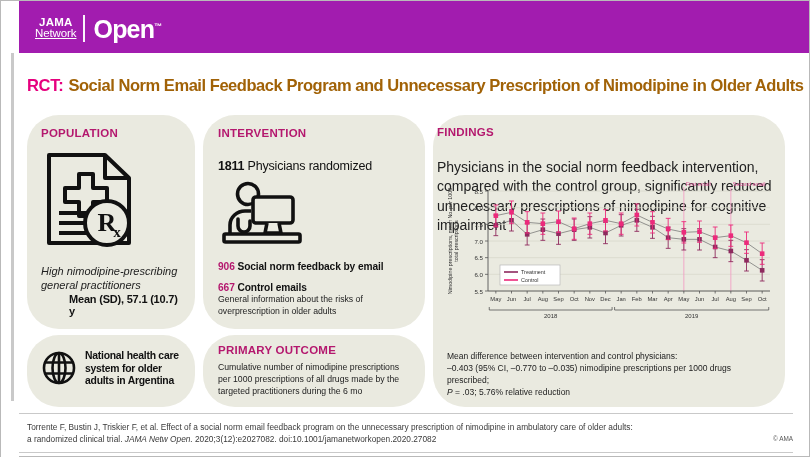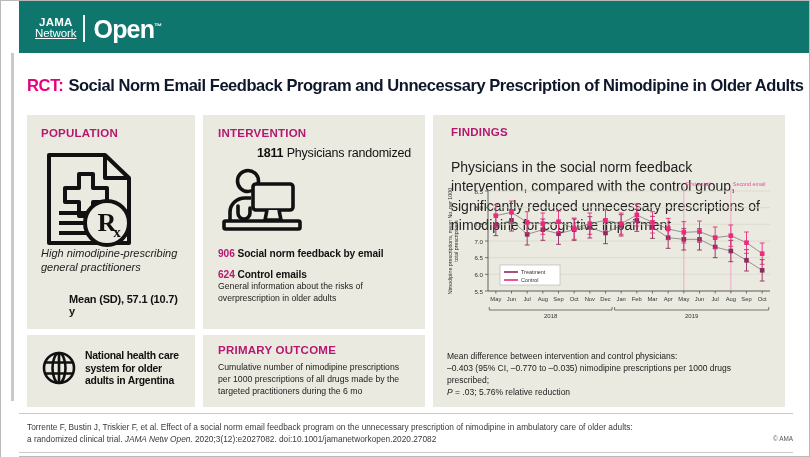--- a/index.html
+++ b/index.html
@@ -12,21 +12,21 @@
   #page {
     position: relative;
     width: 810px; height: 457px;
     background: #ffffff;
     border: 1px solid #b9b9b9;
   }
 
   
   .masthead {
     position: absolute; left: 18px; top: 0; right: 0; height: 52px;
-    background: #0f766e;
+    background: #a21caf;
   }
   .logo-wrap {
     position: absolute; left: 16px; top: 12px;
     display: flex; align-items: center; height: 30px;
   }
   .logo-jama {
     display: flex; flex-direction: column; align-items: center;
     line-height: 1.0; color: #ffffff;
     padding-right: 7px;
   }
@@ -49,63 +49,63 @@
     position: absolute; left: 10px; top: 52px; width: 3px; height: 348px;
     background: #c9c9c9;
   }
 
   
   .title-row {
     position: absolute; left: 26px; top: 66px; right: 14px; height: 28px;
     display: flex; align-items: flex-end; white-space: nowrap;
   }
   .title-rct { color: #e6007e; font-size: 16.5px; font-weight: bold; letter-spacing: -.3px;}
-  .title-main { color: #0f172a; font-size: 16.5px; font-weight: bold; letter-spacing: -.45px; margin-left: 5px;}
-
-  
-  .panel { position: absolute; background: #eaeae0; }
+  .title-main { color: #a16207; font-size: 16.5px; font-weight: bold; letter-spacing: -.45px; margin-left: 5px;}
+
+  
+  .panel { position: absolute; background: #eaeae0; border-radius: 32px; }
   .panel-h {
     color: #b4186e; font-size: 11.5px; font-weight: bold;
     letter-spacing: .25px;
   }
   .stat-num { font-weight: bold; color: #111; }
 
   
   #p-population { left: 26px; top: 114px; width: 168px; height: 214px; }
   #p-population .inner { padding: 12px 13px 0 14px; }
   .pop-sub { font-size: 12.5px; font-weight: bold; color: #111; margin-top: 7px; letter-spacing: -.2px;}
   .pop-icon { margin: 12px 0 0 4px; }
   .pop-foot { position: absolute; left: 14px; bottom: 12px; right: 10px; }
   .pop-foot .t1 { font-size: 11px; color: #222; line-height: 1.33; font-style: italic; }
-  .pop-foot .t2 { font-size: 11px; font-weight: bold; color: #111; margin-top: 18px; letter-spacing: -.2px; padding-left: 28px;}
+  .pop-foot .t2 { font-size: 11px; font-weight: bold; color: #111; margin-top: 0; letter-spacing: -.2px; padding-left: 28px;}
 
   
   #p-intervention { left: 202px; top: 114px; width: 222px; height: 214px; }
   #p-intervention .inner { padding: 12px 14px 0 15px; }
-  .int-sub { font-size: 12.5px; color: #111; margin-top: 7px; letter-spacing: -.2px; text-align: right;}
+  .int-sub { font-size: 12.5px; color: #111; margin-top: 20px; letter-spacing: -.2px;}
   .int-icon { margin: 8px 0 0 2px; }
   .arm { margin-top: 10px; }
   .arm-title { font-size: 10.2px; font-weight: bold; color: #111; letter-spacing: -.1px;}
   .arm-title .n { color: #b4186e; }
   .arm-desc { font-size: 8.7px; color: #222; line-height: 1.34; margin-top: 1px; }
 
   
   #p-settings { left: 26px; top: 334px; width: 168px; height: 72px; }
   #p-settings .inner { padding: 9px 10px 0 14px; }
   .set-row { display: flex; align-items: flex-start; margin-top: 6px; }
   .set-text { font-size: 10.4px; font-weight: bold; color: #111; line-height: 1.22; margin-left: 8px; letter-spacing: -.25px;}
 
   
   #p-outcome { left: 202px; top: 334px; width: 222px; height: 72px; }
   #p-outcome .inner { padding: 9px 12px 0 15px; }
   .out-desc { font-size: 8.7px; color: #222; line-height: 1.36; margin-top: 6px; }
 
   
   #p-findings { left: 432px; top: 114px; width: 352px; height: 292px; }
-  #p-findings .inner { padding: 11px 13px 0 18px; }
+  #p-findings .inner { padding: 11px 13px 0 4px; }
   .find-desc { font-size: 14px; color: #222; line-height: 1.38; margin-top: 20px; }
   .find-foot { position: absolute; left: 14px; bottom: 9px; right: 12px;
                font-size: 8.5px; color: #222; line-height: 1.42; }
   .find-foot i { font-style: italic; }
 
   
   #chart-host {
     position: absolute; left: 9px; top: 64px; width: 334px; height: 146px;
   }
 
@@ -190,21 +190,21 @@
 
       <div class="arm">
         <div class="arm-title">
           <span class="n">906</span>
           <span>Social norm feedback by email</span>
         </div>
       </div>
 
       <div class="arm">
         <div class="arm-title">
-          <span class="n">624</span>
+          <span class="n">667</span>
           <span>Control emails</span>
         </div>
         <div class="arm-desc">General information about the risks of overprescription in older adults</div>
       </div>
     </div>
   </div>
 
   <div class="panel" id="p-settings">
     <div class="inner">
       <div class="set-row">

